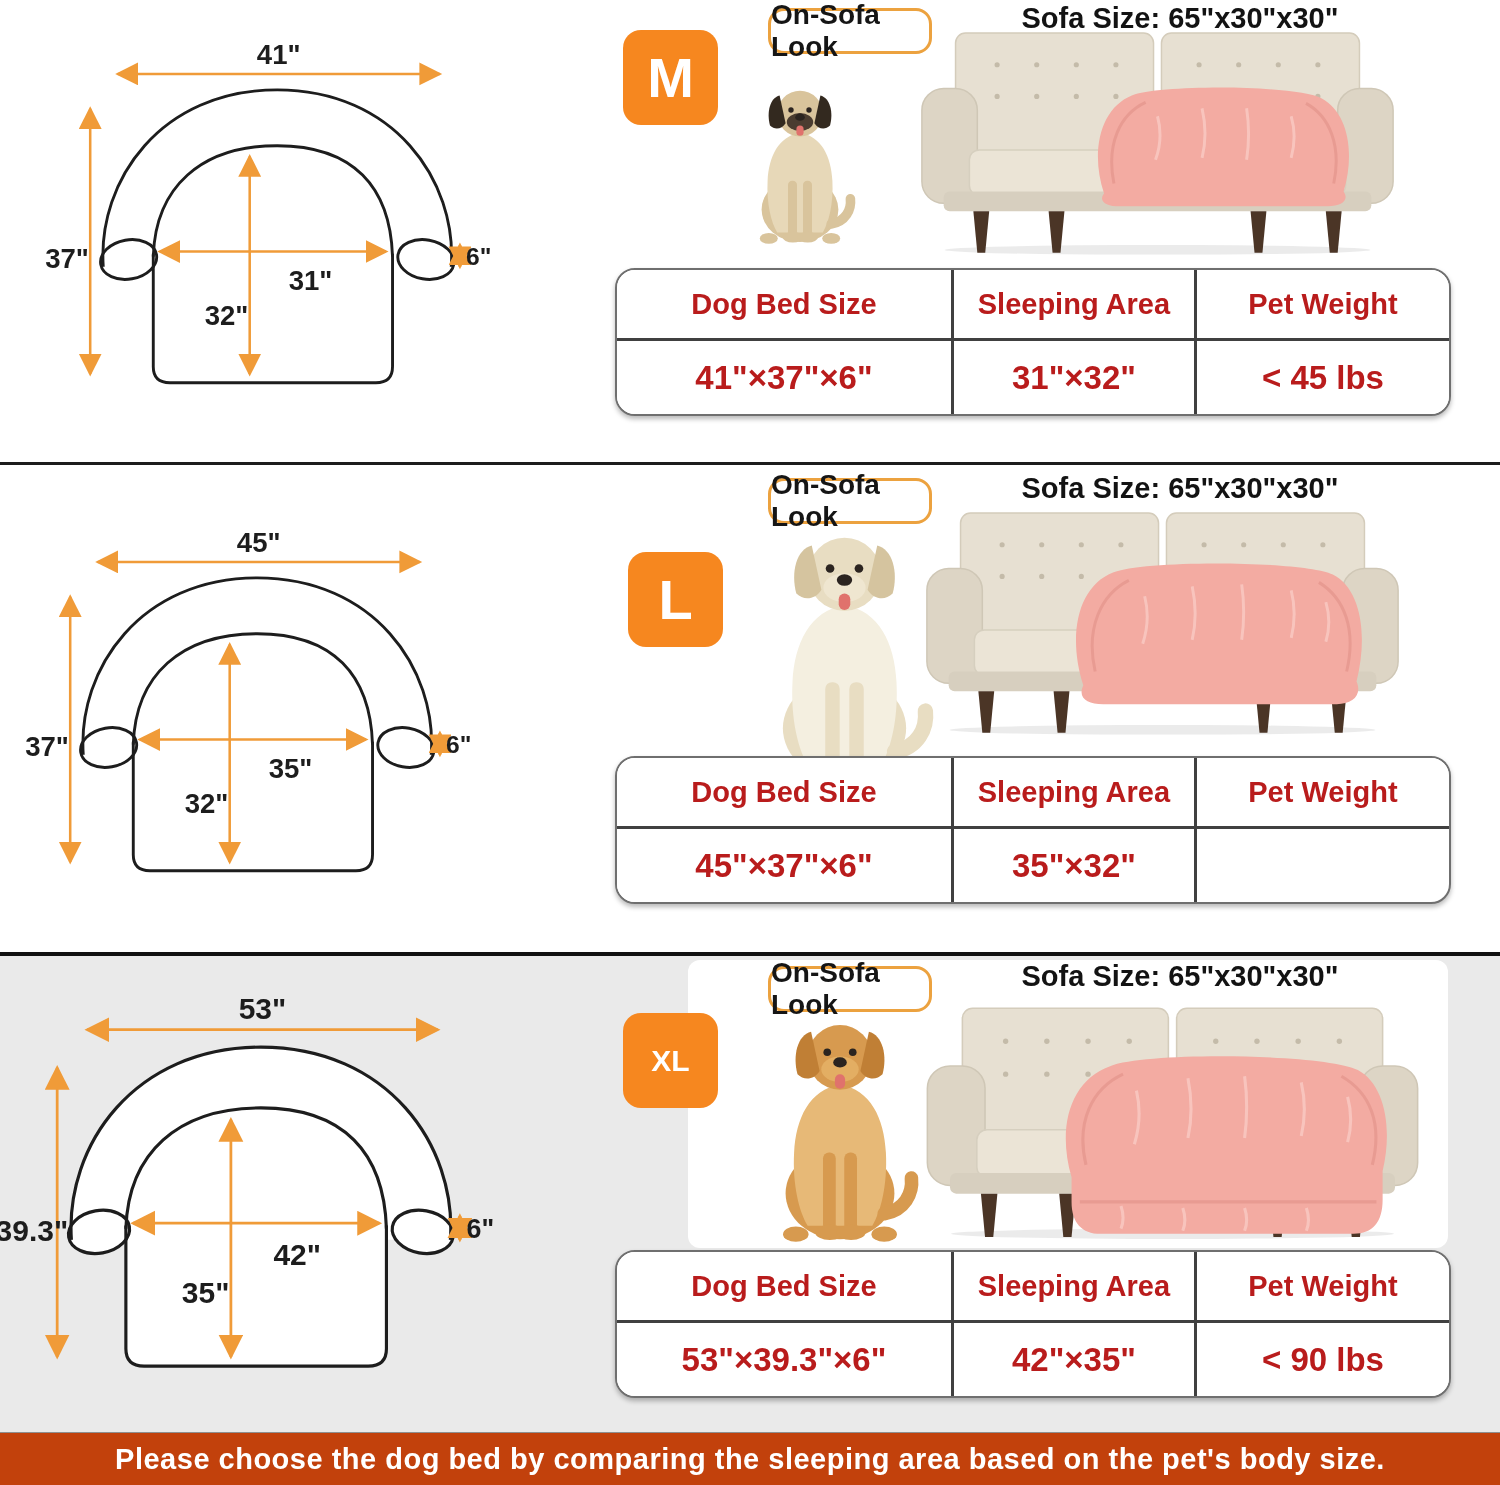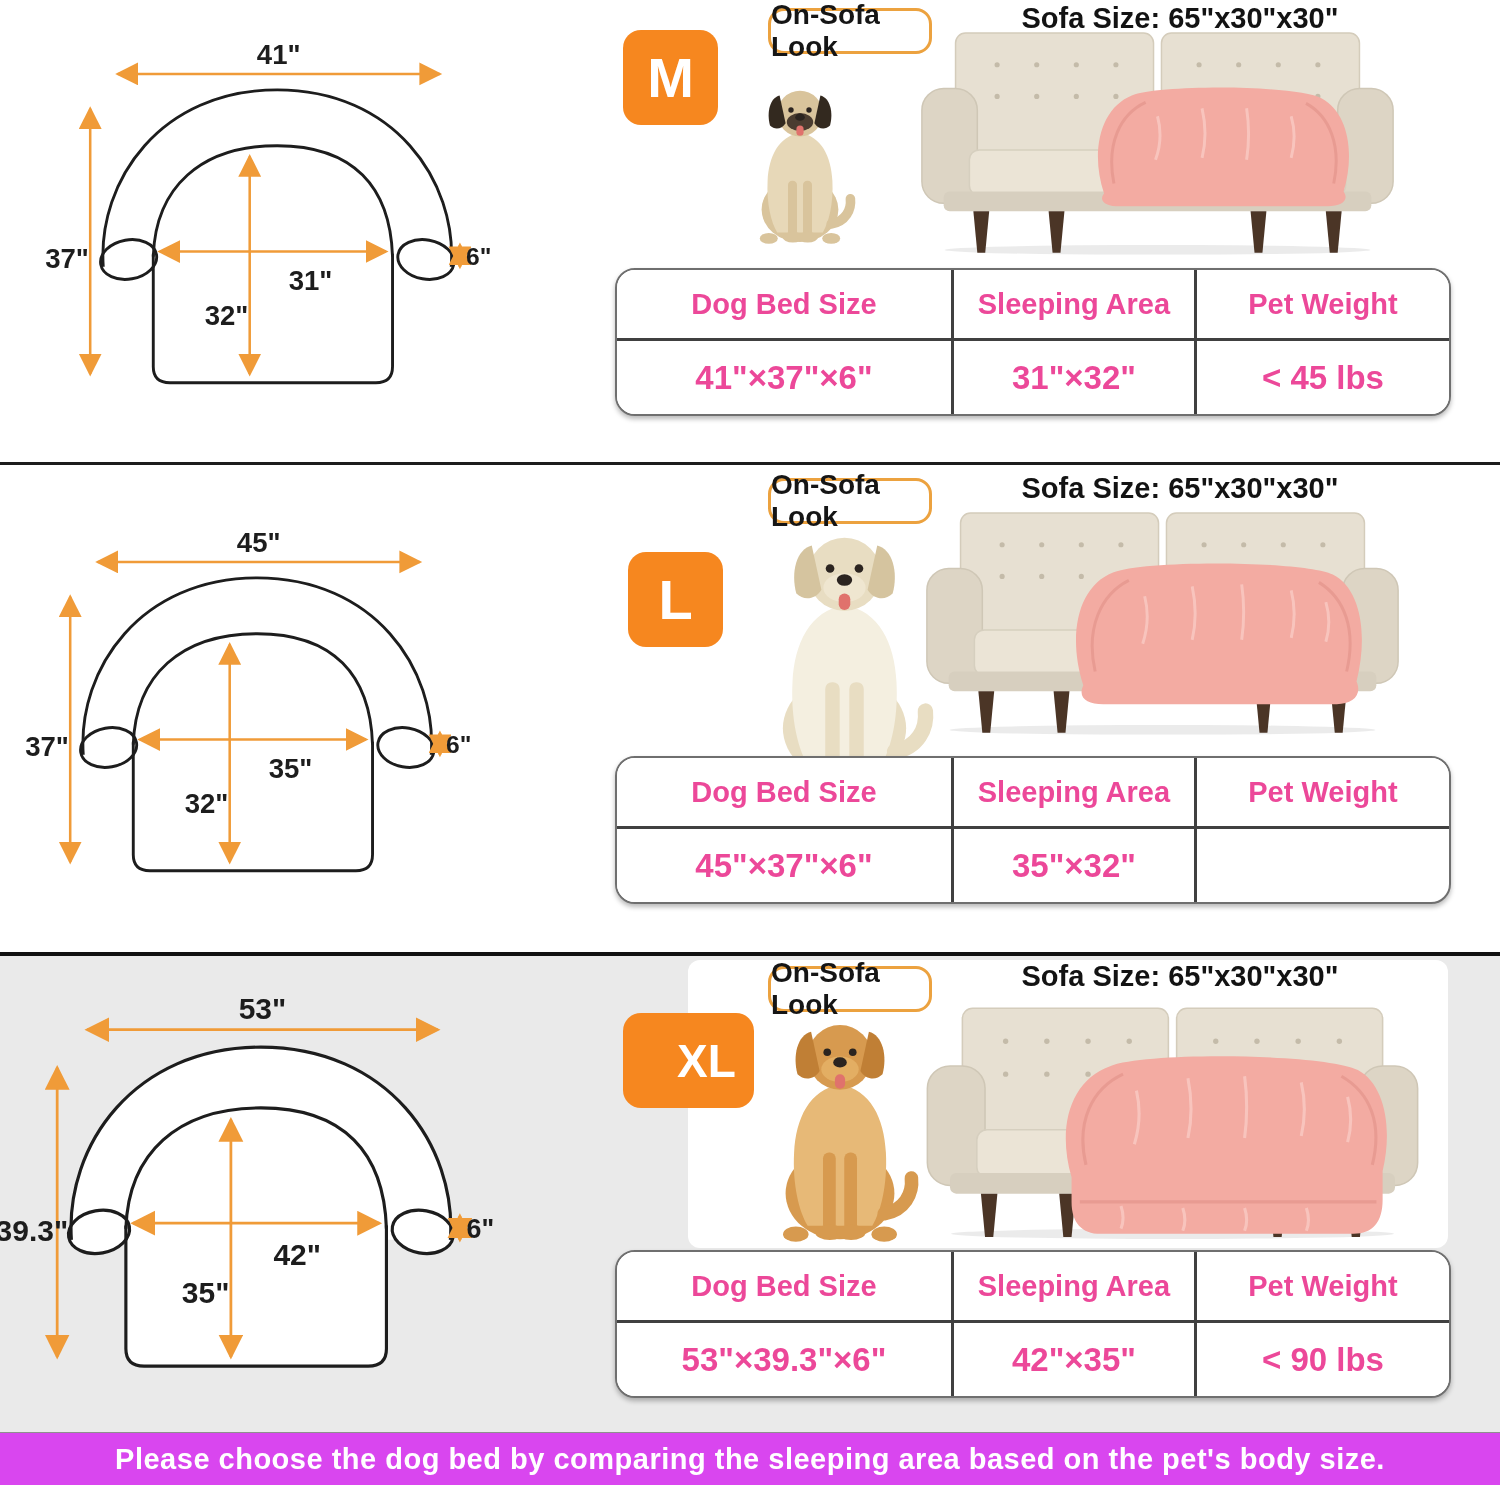--- a/index.html
+++ b/index.html
@@ -6,39 +6,39 @@
   .page{position:relative;width:1500px;height:1485px;background:#fff;overflow:hidden;
         font-family:"Liberation Sans", sans-serif;color:#151515;}
   .sec{position:absolute;left:0;width:1500px;}
   #sec-m{top:0;height:462px;background:#ffffff;}
   #sec-l{top:465px;height:487px;background:#ffffff;}
   #sec-xl{top:956px;height:476px;background:#eaeaea;}
   .divider{position:absolute;left:0;width:100%;}
   #div1{top:462px;height:3px;background:#1c1c1c;}
   #div2{top:952px;height:4px;background:#111111;}
 
-  .footer-bar{position:absolute;top:1432px;left:0;width:100%;height:53px;background:#d946ef;
+  .footer-bar{position:absolute;top:1432px;left:0;width:100%;height:53px;background:#c2410c;
       border-top:1px solid #8f8f8f;color:#ffffff;font-weight:bold;font-size:29px;
       text-align:center;line-height:52px;letter-spacing:.5px;box-sizing:border-box;}
 
   .size-badge{position:absolute;width:95px;height:95px;background:#f6871f;border-radius:18px;
       color:#fff;font-weight:bold;font-size:56px;display:flex;align-items:center;justify-content:center;}
-  .size-badge.small-text{font-size:46px;padding-left:36px;}
+  .size-badge.small-text{font-size:30px;}
 
   .onsofa{position:absolute;width:164px;height:46px;background:#ffffff;border:3px solid #eca23f;
       border-radius:16px;color:#151515;font-size:28px;font-weight:bold;
       display:flex;align-items:center;justify-content:center;box-sizing:border-box;}
 
   .sofasize{position:absolute;width:340px;text-align:center;font-size:29px;font-weight:bold;color:#131313;}
 
   .size-table{position:absolute;left:615px;width:832px;height:144px;background:#fff;
       border:2px solid #6f6f6f;border-radius:20px;overflow:hidden;display:grid;
       grid-template-columns:40.5% 29.2% 30.3%;grid-template-rows:71px auto;
       box-shadow:0 3px 5px rgba(0,0,0,.28);box-sizing:content-box;}
-  .tcell{display:flex;align-items:center;justify-content:center;color:#ec4899;background:#fff;text-align:right;}
+  .tcell{display:flex;align-items:center;justify-content:center;color:#b91c1c;background:#fff;text-align:right;}
   .th{font-size:29px;font-weight:700;border-bottom:3px solid #404040;}
   .td{font-size:33px;font-weight:700;}
   .c0,.c1{border-right:3px solid #404040;}
 
   .abs{position:absolute;}
   svg{overflow:visible;}
   .dim{stroke:#f09b38;stroke-width:3.5;marker-start:url(#ah);marker-end:url(#ah);}
   .outline{fill:none;stroke:#1d1d1d;stroke-width:4;}
   .dlab{font-size:38px;font-weight:bold;fill:#1d1d1d;text-anchor:middle;
         font-family:"Liberation Sans", sans-serif;}

